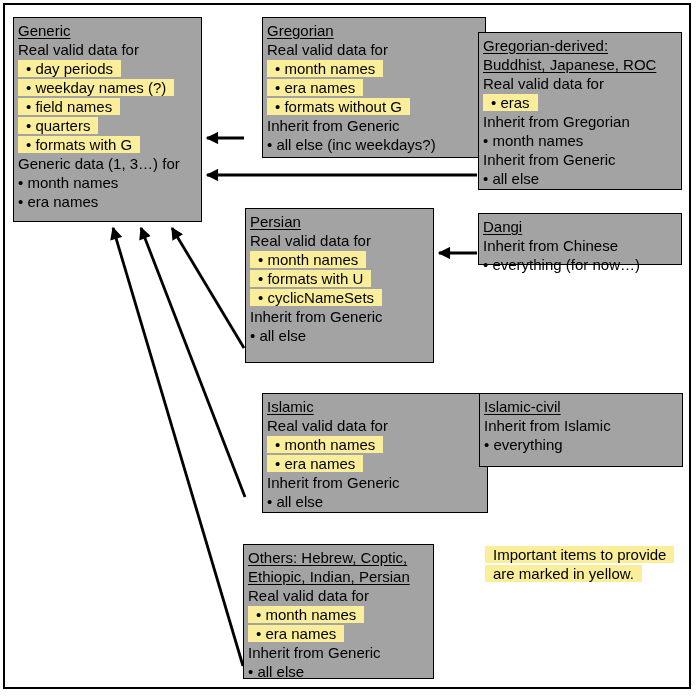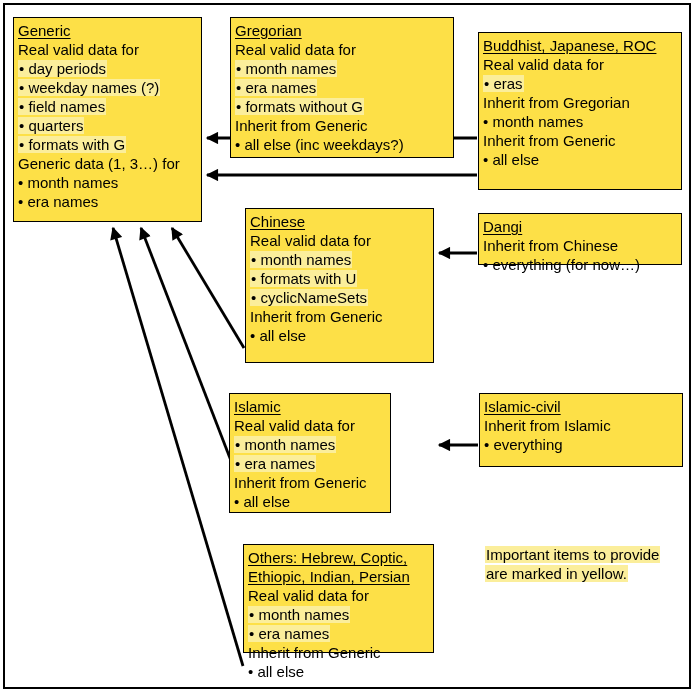--- a/index.html
+++ b/index.html
@@ -8,34 +8,34 @@
     position:relative; width:698px; height:696px; background:#fff;
     font-family:"Liberation Sans","DejaVu Sans",sans-serif;
     color:#000; overflow:hidden;
   }
   #outer-border {
     position:absolute; left:3px; top:3px; width:688px; height:686px;
     border:2px solid var(--ink); box-sizing:border-box;
   }
   .box {
     position:absolute; box-sizing:border-box;
-    border:1.5px solid var(--ink); background:#fde047;
+    border:1.5px solid var(--ink); background:#a3a3a3;
     padding:3px 2px 0 4px; font-size:15px; line-height:19px;
   }
   .box .line { white-space:nowrap; height:19px; }
-  .hl { background:var(--hl); padding:0 1px; }
+  .hl { background:var(--hl); padding:0 8px; }
   .ul { text-decoration:underline; text-underline-offset:2px; }
   #box-generic          { left:13px;  top:17px;  width:189px; height:205px; }
-  #box-gregorian        { left:230px; top:17px;  width:224px; height:141px; }
+  #box-gregorian        { left:262px; top:17px;  width:224px; height:141px; }
   #box-gregorian-derived{ left:478px; top:32px;  width:204px; height:158px; }
   #box-chinese          { left:245px; top:208px; width:189px; height:155px; }
   #box-dangi            { left:478px; top:213px; width:204px; height:52px; }
-  #box-islamic          { left:229px; top:393px; width:162px; height:120px; }
+  #box-islamic          { left:262px; top:393px; width:226px; height:120px; }
   #box-islamic-civil    { left:479px; top:393px; width:204px; height:74px; }
-  #box-others           { left:243px; top:544px; width:191px; height:109px; }
+  #box-others           { left:243px; top:544px; width:191px; height:135px; }
   #box-yellow-note      { left:481px; top:542px; width:212px; border:none; background:transparent; }
   #arrow-layer { position:absolute; left:0; top:0; pointer-events:none; }
   .arrow { stroke:var(--ink); stroke-width:2.8; }
 </style>
 </head>
 <body>
 
 <div id="canvas">
   <div id="outer-border"></div>
 
@@ -70,30 +70,31 @@
   <div class="box" id="box-gregorian">
       <div class="line"><span class="ul">Gregorian</span></div>
       <div class="line"><span class="">Real valid data for</span></div>
       <div class="line"><span class="hl ">• month names</span></div>
       <div class="line"><span class="hl ">• era names</span></div>
       <div class="line"><span class="hl ">• formats without G</span></div>
       <div class="line"><span class="">Inherit from Generic</span></div>
       <div class="line"><span class="">• all else (inc weekdays?)</span></div>
     </div>
   <div class="box" id="box-gregorian-derived">
+      <div class="line"><span class="ul">Gregorian-derived:</span></div>
       <div class="line"><span class="ul">Buddhist, Japanese, ROC</span></div>
       <div class="line"><span class="">Real valid data for</span></div>
       <div class="line"><span class="hl ">• eras</span></div>
       <div class="line"><span class="">Inherit from Gregorian</span></div>
       <div class="line"><span class="">• month names</span></div>
       <div class="line"><span class="">Inherit from Generic</span></div>
       <div class="line"><span class="">• all else</span></div>
     </div>
   <div class="box" id="box-chinese">
-      <div class="line"><span class="ul">Chinese</span></div>
+      <div class="line"><span class="ul">Persian</span></div>
       <div class="line"><span class="">Real valid data for</span></div>
       <div class="line"><span class="hl ">• month names</span></div>
       <div class="line"><span class="hl ">• formats with U</span></div>
       <div class="line"><span class="hl ">• cyclicNameSets</span></div>
       <div class="line"><span class="">Inherit from Generic</span></div>
       <div class="line"><span class="">• all else</span></div>
     </div>
   <div class="box" id="box-dangi">
       <div class="line"><span class="ul">Dangi</span></div>
       <div class="line"><span class="">Inherit from Chinese</span></div>

